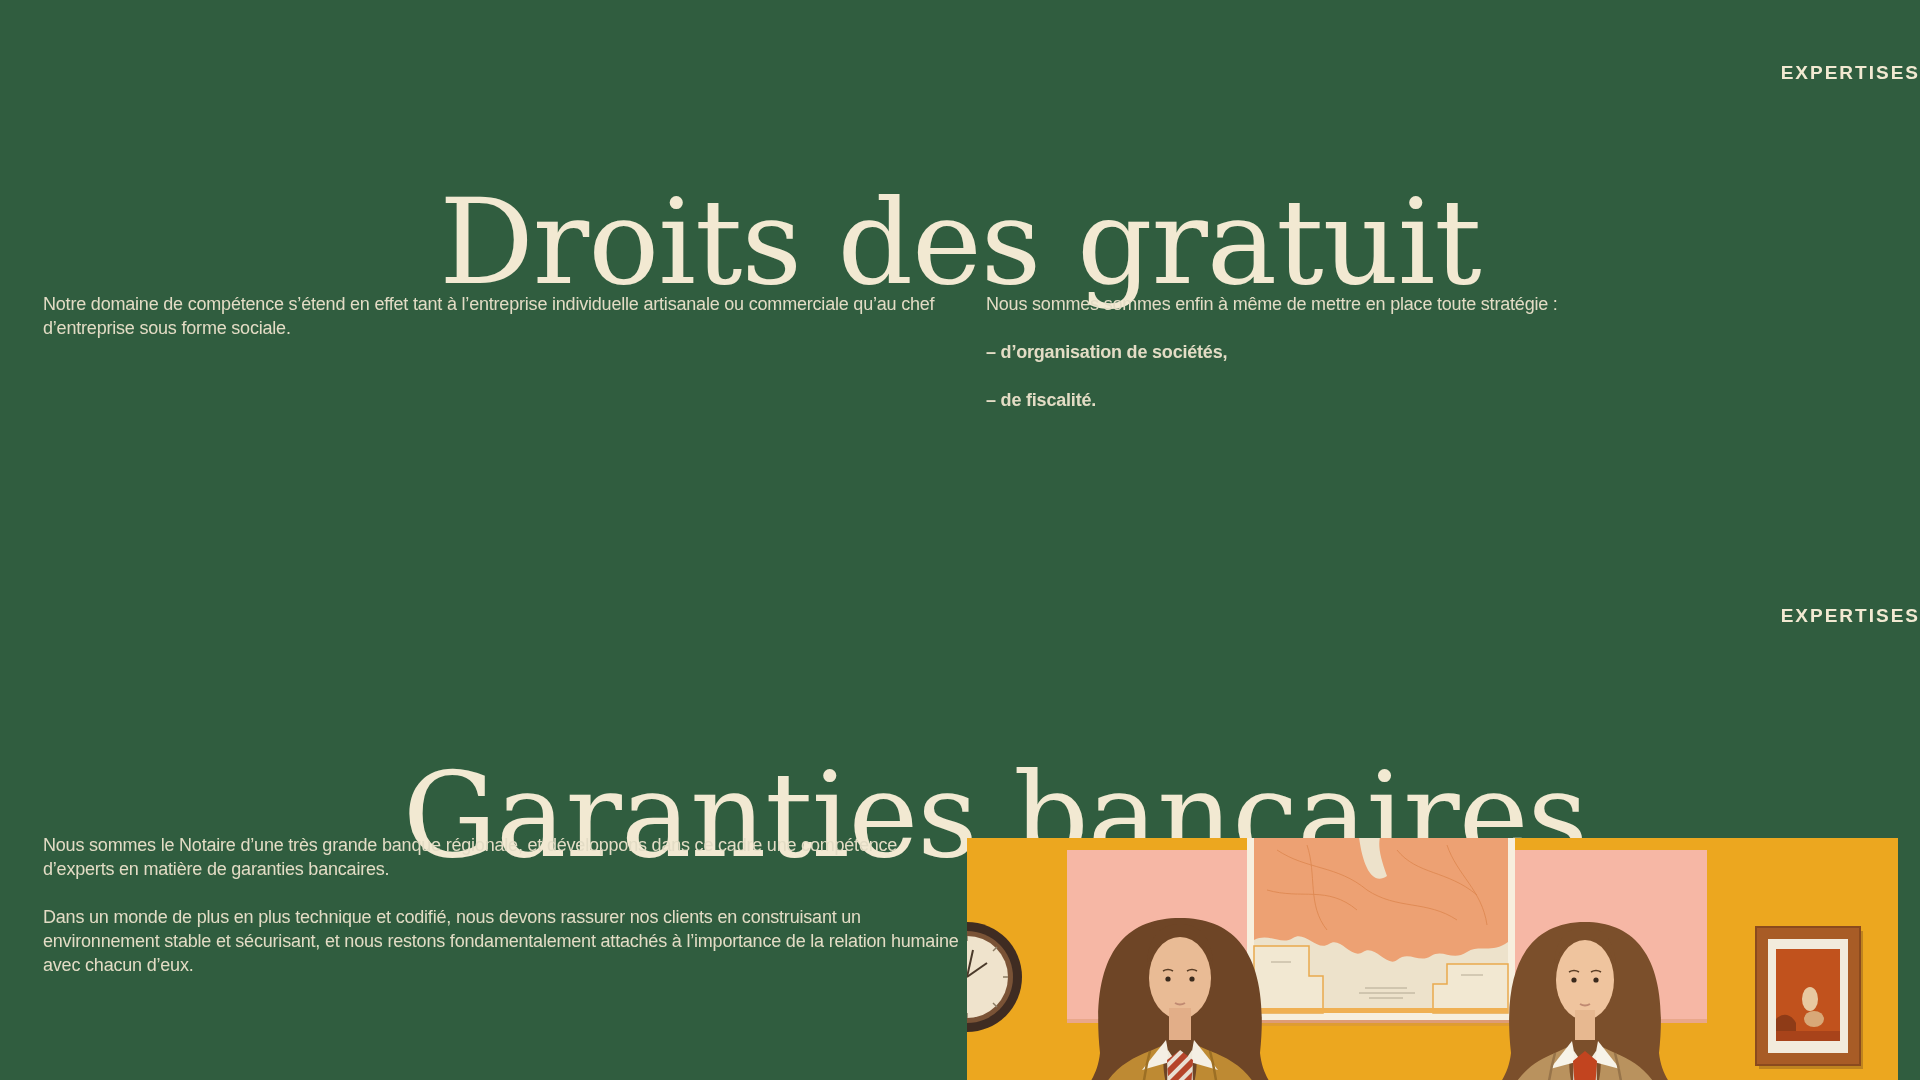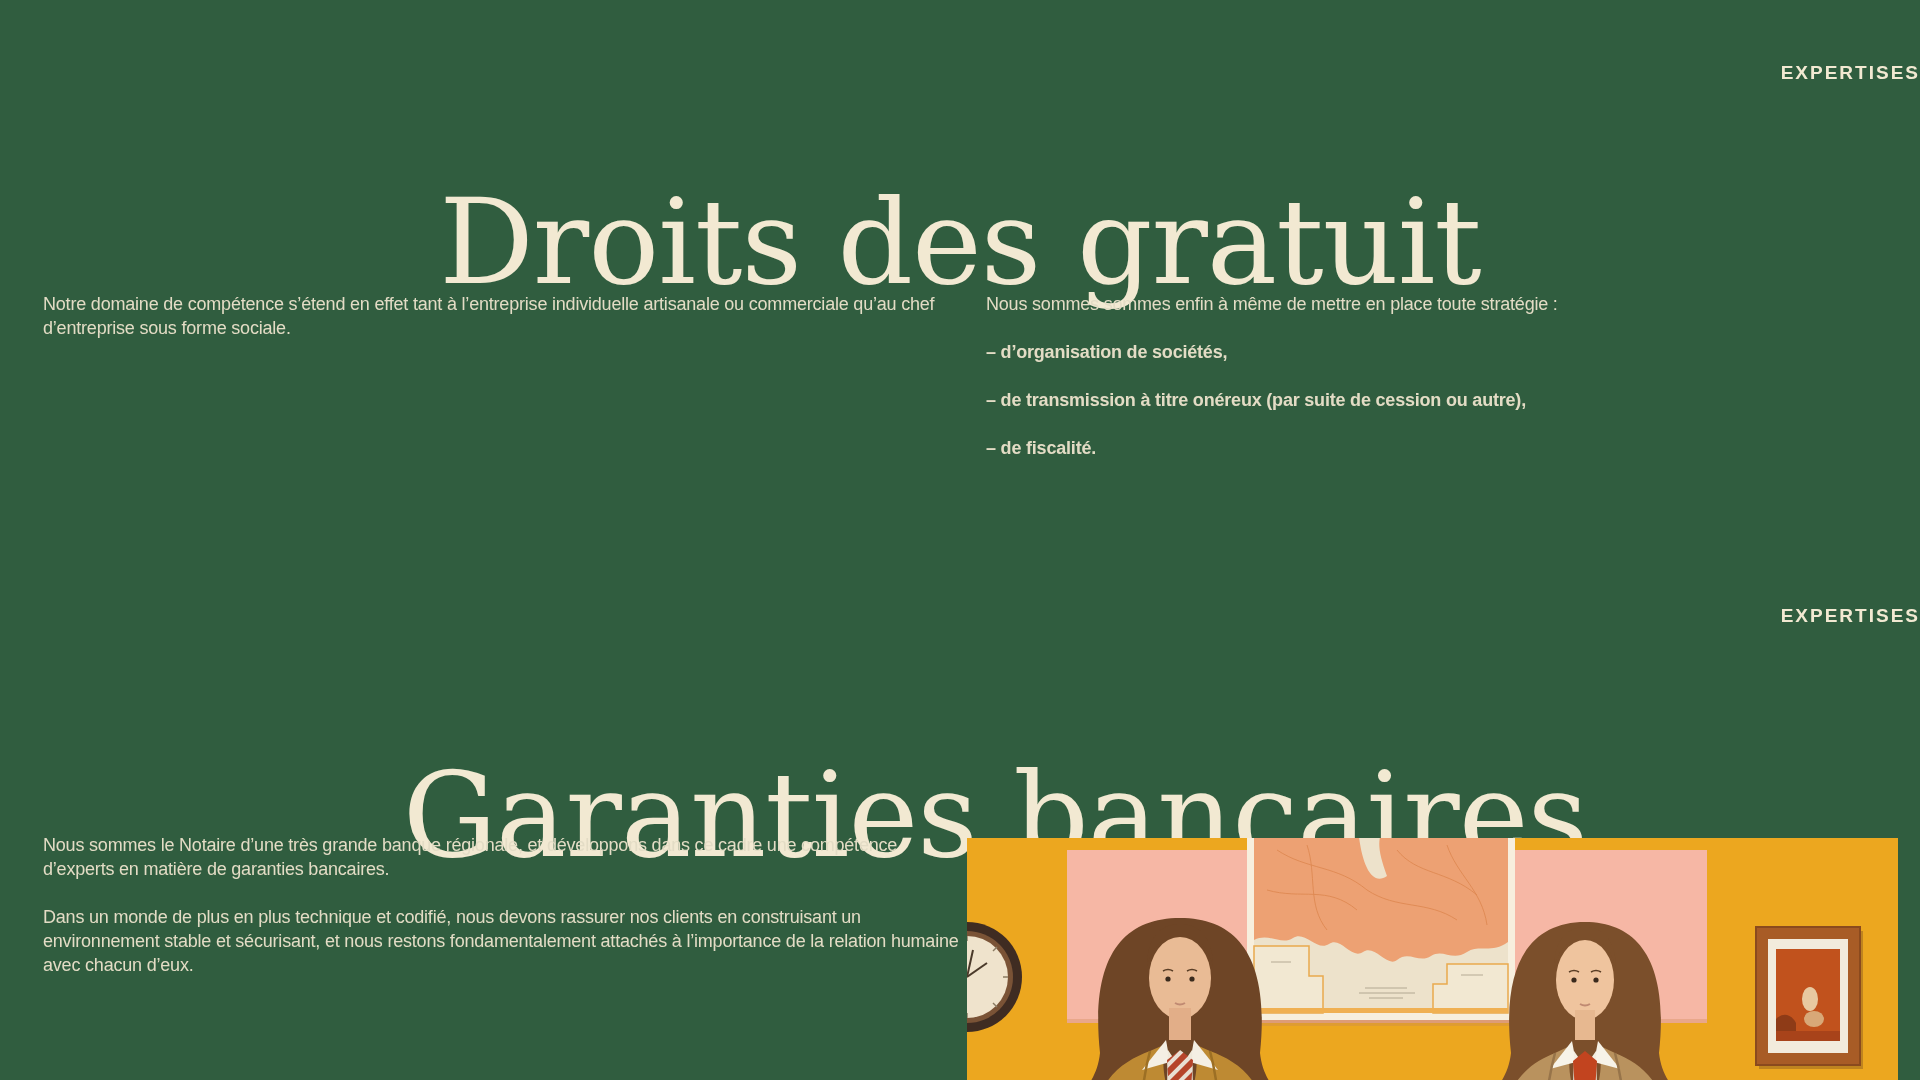--- a/index.html
+++ b/index.html
@@ -54,21 +54,20 @@
 <div class="eyebrow eyebrow-1">EXPERTISES</div>
 <h1 class="big-title title-1">Droits des gratuit</h1>
 
 <div class="textcol col-left-1">
   <p>Notre domaine de compétence s’étend en effet tant à l’entreprise individuelle artisanale ou commerciale qu’au chef d’entreprise sous forme sociale.</p>
 </div>
 
 <div class="textcol col-right-1">
   <p>Nous sommes sommes enfin à même de mettre en place toute stratégie :</p>
   <p class="list-item">– d’organisation de sociétés,</p>
-  <p class="list-item">– de transmission à titre onéreux (par suite de cession ou autre),</p>
   <p class="list-item">– de fiscalité.</p>
 </div>
 
 <div class="eyebrow eyebrow-2">EXPERTISES</div>
 <h1 class="big-title title-2">Garanties bancaires</h1>
 
 <div class="textcol col-left-2">
   <p>Nous sommes le Notaire d’une très grande banque régionale, et développons dans ce cadre une compétence d’experts en matière de garanties bancaires.</p>
   <p>Dans un monde de plus en plus technique et codifié, nous devons rassurer nos clients en construisant un environnement stable et sécurisant, et nous restons fondamentalement attachés à l’importance de la relation humaine avec chacun d’eux.</p>
 </div>

